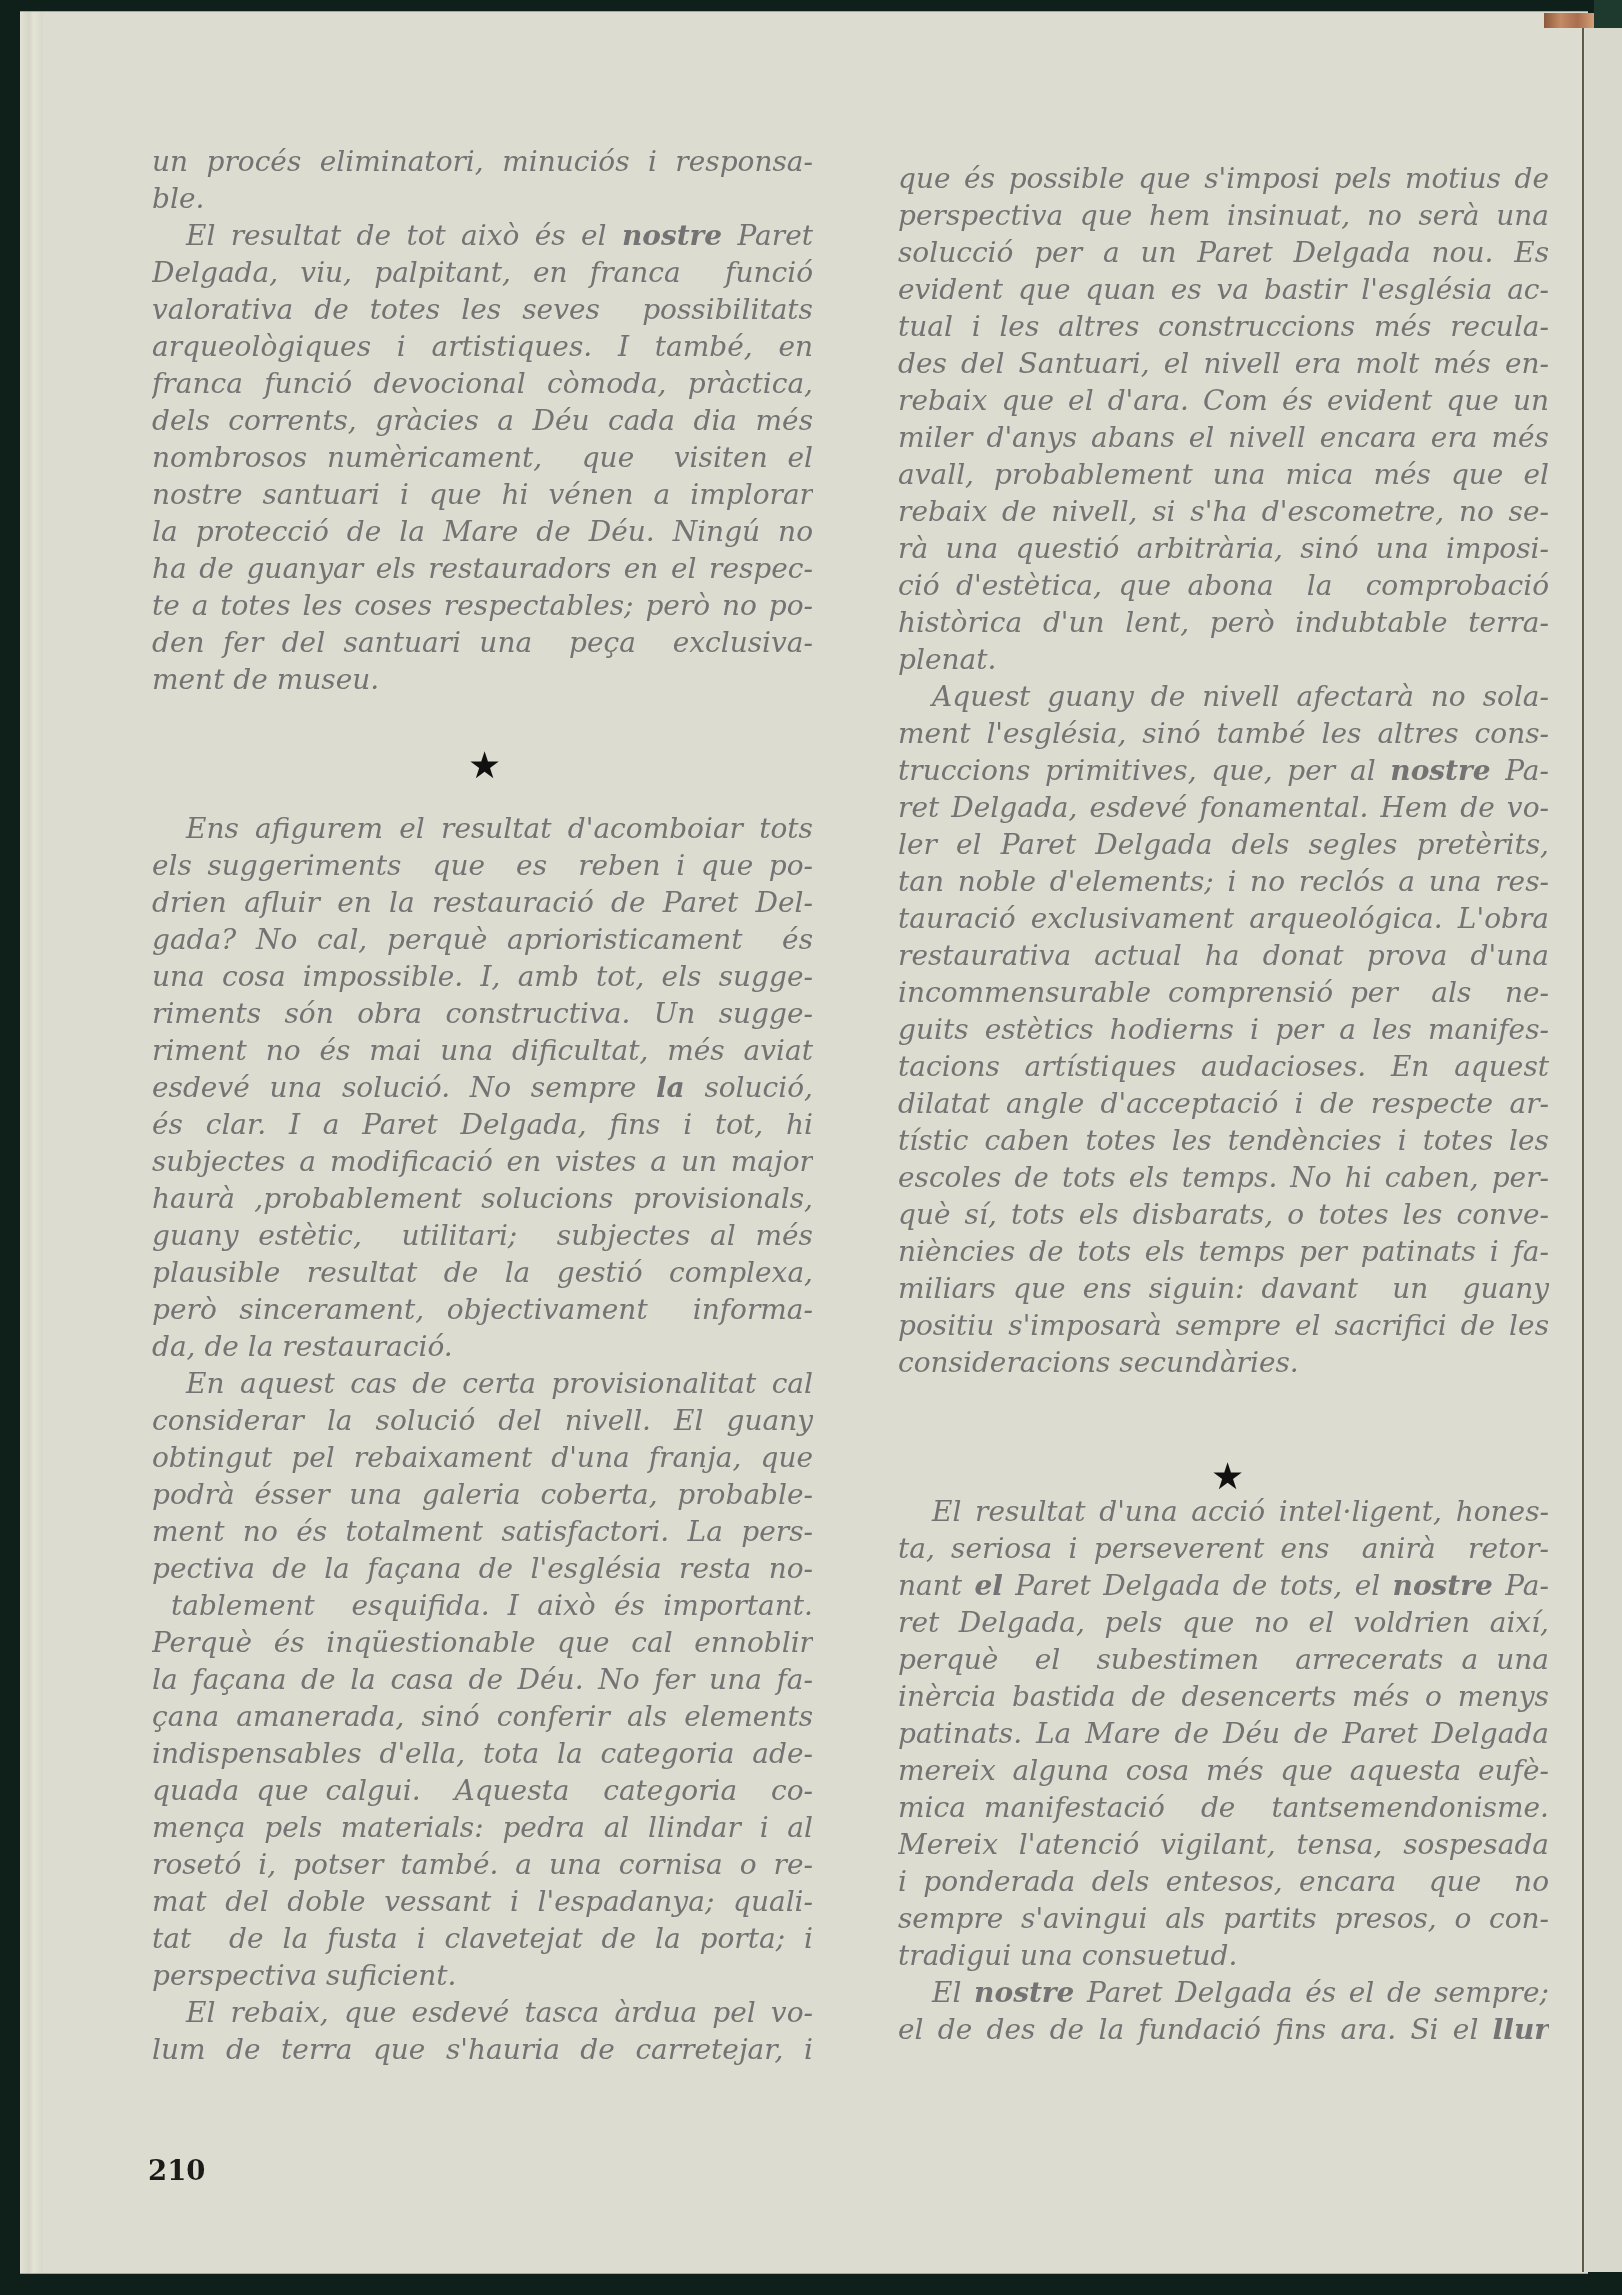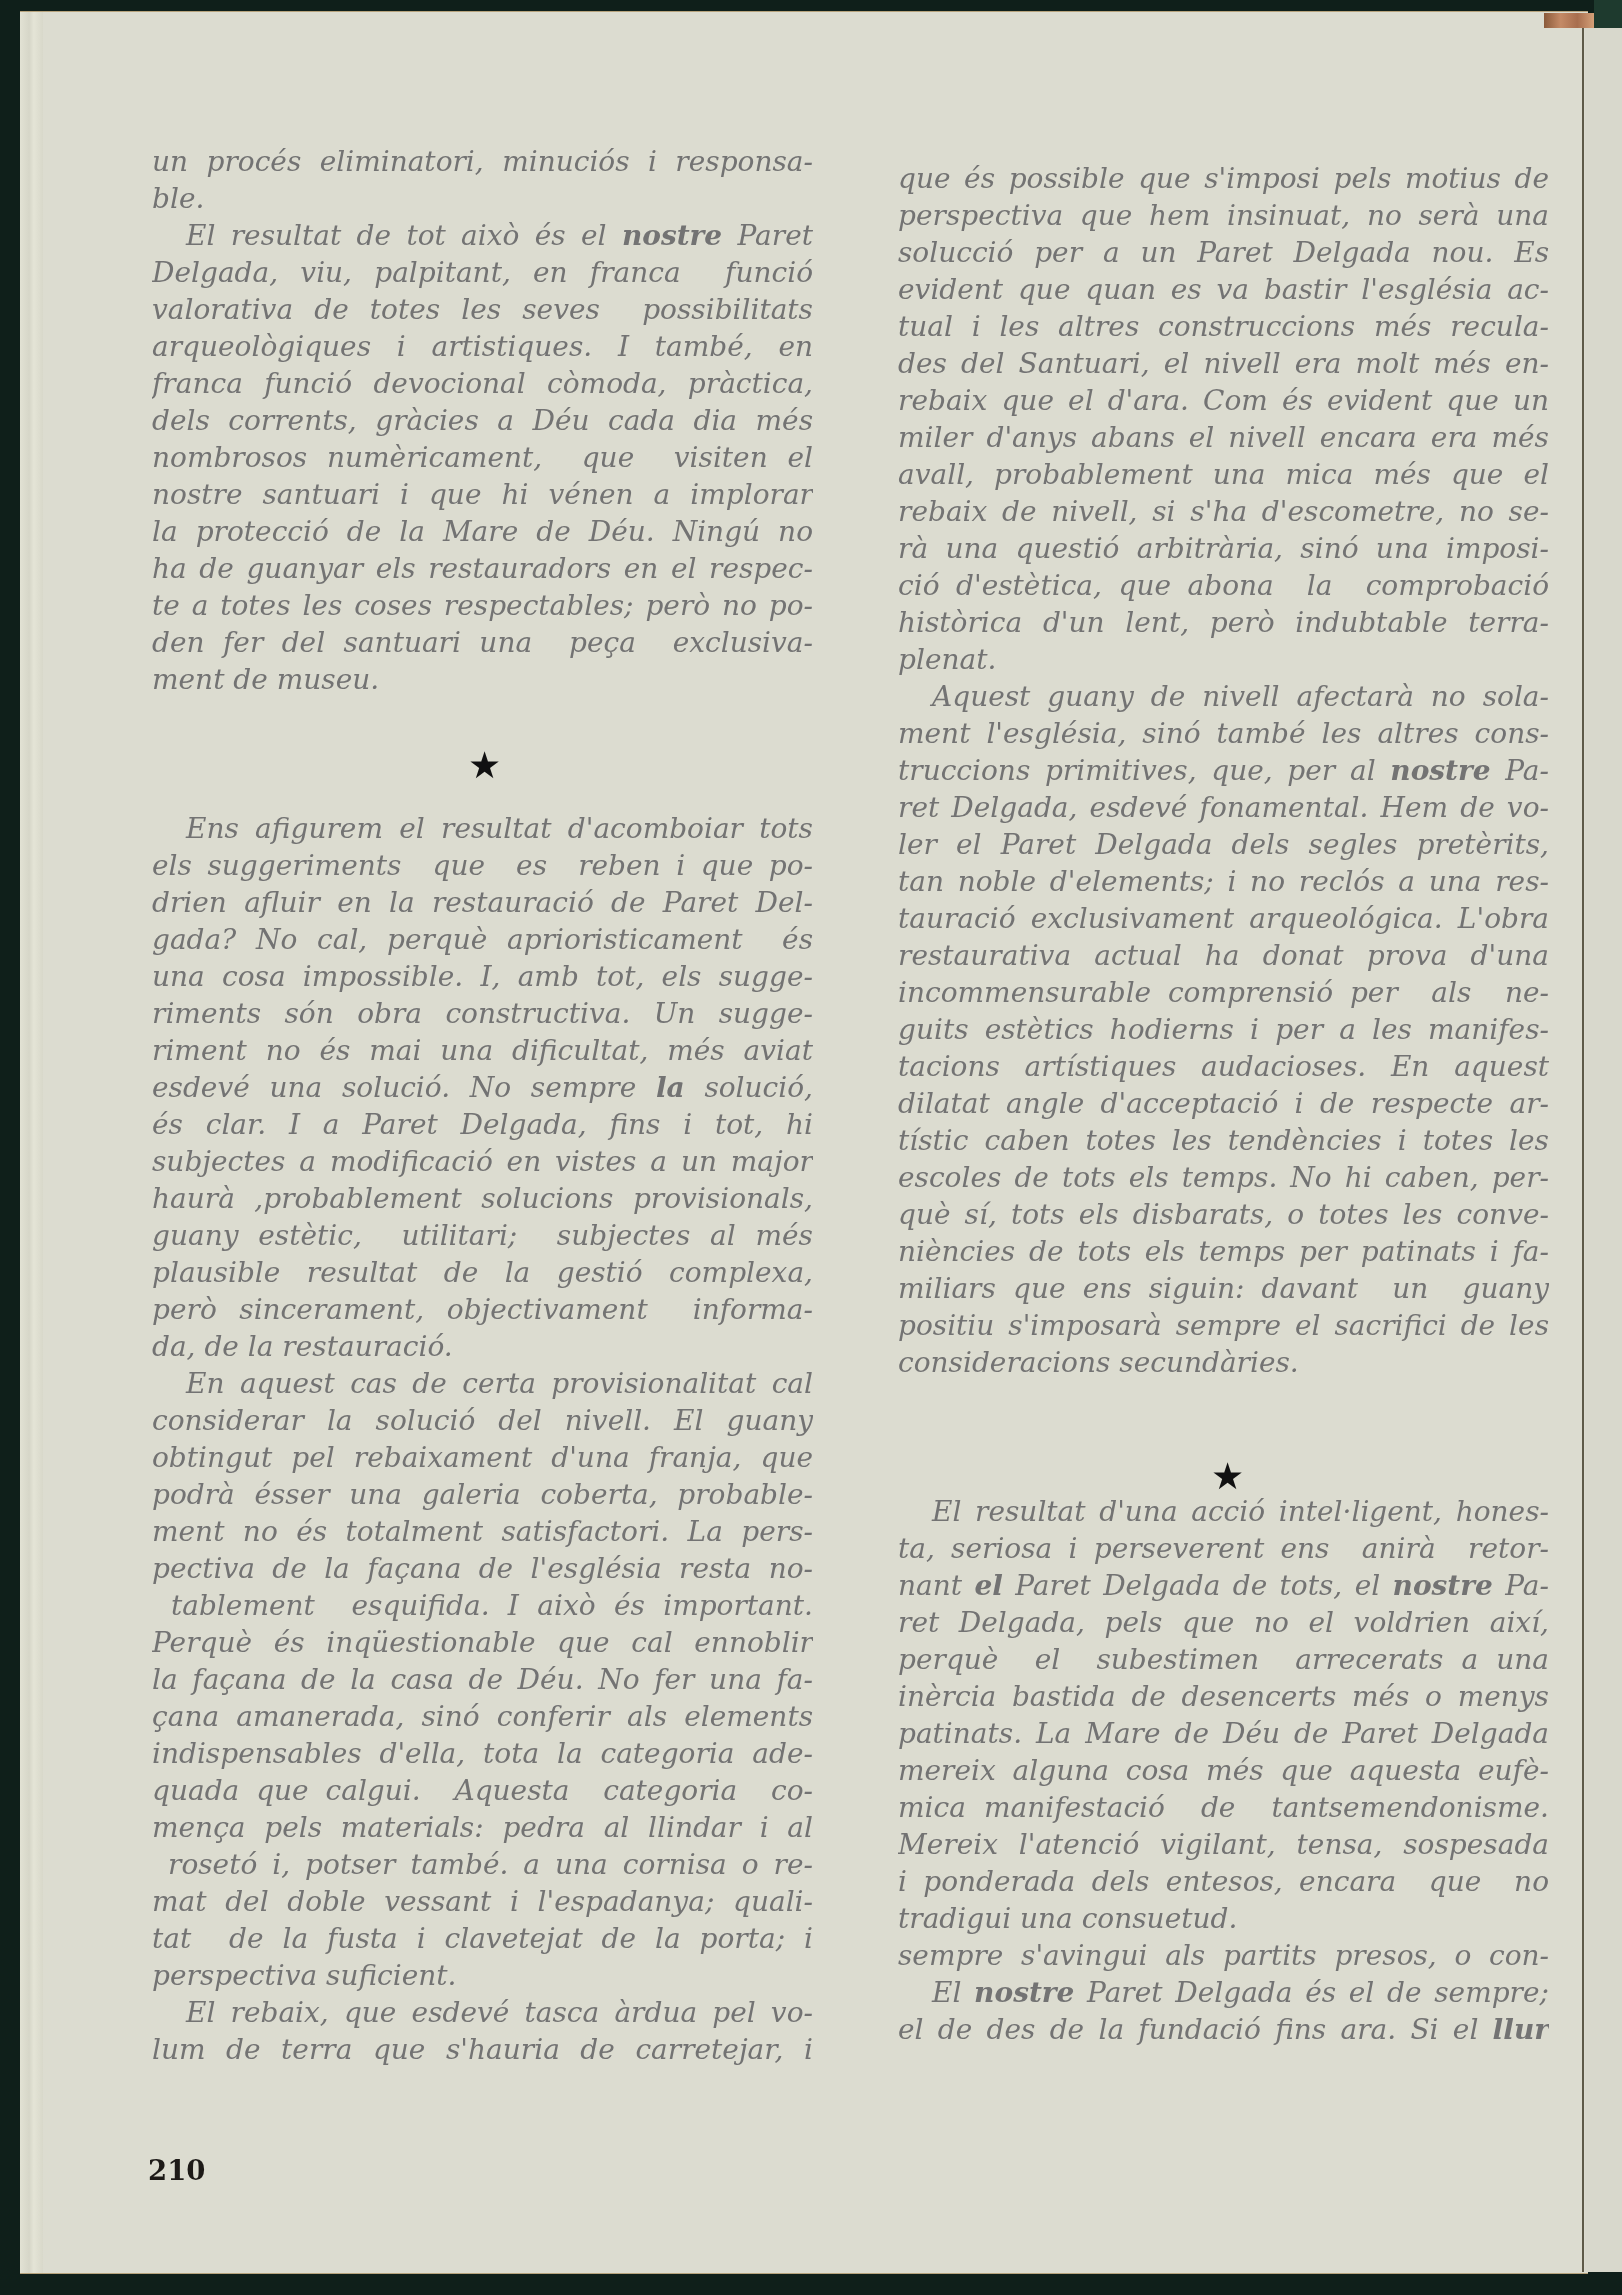--- a/index.html
+++ b/index.html
@@ -106,21 +106,21 @@
     <div class="line" style="white-space: normal; height: 37px;"><span style="white-space: pre-wrap;">podrà ésser una galeria coberta, probable-</span></div>
     <div class="line" style="white-space: normal; height: 37px;"><span style="white-space: pre-wrap;">ment no és totalment satisfactori. La pers-</span></div>
     <div class="line" style="white-space: normal; height: 37px;"><span style="white-space: pre-wrap;">pectiva de la façana de l'església resta no-</span></div>
     <div class="line" style="white-space: normal; height: 37px; margin-left: 19px;"><span style="white-space: pre-wrap;">tablement  esquifida. I això és important.</span></div>
     <div class="line" style="white-space: normal; height: 37px;"><span style="white-space: pre-wrap;">Perquè és inqüestionable que cal ennoblir</span></div>
     <div class="line" style="white-space: normal; height: 37px;"><span style="white-space: pre-wrap;">la façana de la casa de Déu. No fer una fa-</span></div>
     <div class="line" style="white-space: normal; height: 37px;"><span style="white-space: pre-wrap;">çana amanerada, sinó conferir als elements</span></div>
     <div class="line" style="white-space: normal; height: 37px;"><span style="white-space: pre-wrap;">indispensables d'ella, tota la categoria ade-</span></div>
     <div class="line" style="white-space: normal; height: 37px;"><span style="white-space: pre-wrap;">quada que calgui.  Aquesta  categoria  co-</span></div>
     <div class="line" style="white-space: normal; height: 37px;"><span style="white-space: pre-wrap;">mença pels materials: pedra al llindar i al</span></div>
-    <div class="line" style="white-space: normal; height: 37px; margin-left: 16px;"><span style="white-space: pre-wrap;">rosetó i, potser també. a una cornisa o re-</span></div>
+    <div class="line" style="white-space: normal; height: 37px;"><span style="white-space: pre-wrap;">rosetó i, potser també. a una cornisa o re-</span></div>
     <div class="line" style="white-space: normal; height: 37px;"><span style="white-space: pre-wrap;">mat del doble vessant i l'espadanya; quali-</span></div>
     <div class="line" style="white-space: normal; height: 37px;"><span style="white-space: pre-wrap;">tat  de la fusta i clavetejat de la porta; i</span></div>
     <div class="line last" style="white-space: normal; height: 37px;"><span style="white-space: pre-wrap;">perspectiva suficient.</span></div>
     <div class="line indent" style="white-space: normal; height: 37px;"><span style="white-space: pre-wrap;">El rebaix, que esdevé tasca àrdua pel vo-</span></div>
     <div class="line" style="white-space: normal; height: 37px;"><span style="white-space: pre-wrap;">lum de terra que s'hauria de carretejar, i</span></div>
   </div>
 <div class="col right" id="col-right">
     <div class="line" style="white-space: normal; height: 37px;"><span style="white-space: pre-wrap;">que és possible que s'imposi pels motius de</span></div>
     <div class="line" style="white-space: normal; height: 37px;"><span style="white-space: pre-wrap;">perspectiva que hem insinuat, no serà una</span></div>
     <div class="line" style="white-space: normal; height: 37px;"><span style="white-space: pre-wrap;">solucció per a un Paret Delgada nou. Es</span></div>
@@ -159,22 +159,22 @@
     <div class="line" style="white-space: normal; height: 37px;"><span style="white-space: pre-wrap;">ta, seriosa i perseverent ens  anirà  retor-</span></div>
     <div class="line" style="white-space: normal; height: 37px;"><span style="white-space: pre-wrap;">nant </span><b style="white-space: pre-wrap;">el</b><span style="white-space: pre-wrap;"> Paret Delgada de tots, el </span><b style="white-space: pre-wrap;">nostre</b><span style="white-space: pre-wrap;"> Pa-</span></div>
     <div class="line" style="white-space: normal; height: 37px;"><span style="white-space: pre-wrap;">ret Delgada, pels que no el voldrien així,</span></div>
     <div class="line" style="white-space: normal; height: 37px;"><span style="white-space: pre-wrap;">perquè  el  subestimen  arrecerats a una</span></div>
     <div class="line" style="white-space: normal; height: 37px;"><span style="white-space: pre-wrap;">inèrcia bastida de desencerts més o menys</span></div>
     <div class="line" style="white-space: normal; height: 37px;"><span style="white-space: pre-wrap;">patinats. La Mare de Déu de Paret Delgada</span></div>
     <div class="line" style="white-space: normal; height: 37px;"><span style="white-space: pre-wrap;">mereix alguna cosa més que aquesta eufè-</span></div>
     <div class="line" style="white-space: normal; height: 37px;"><span style="white-space: pre-wrap;">mica manifestació  de  tantsemendonisme.</span></div>
     <div class="line" style="white-space: normal; height: 37px;"><span style="white-space: pre-wrap;">Mereix l'atenció vigilant, tensa, sospesada</span></div>
     <div class="line" style="white-space: normal; height: 37px;"><span style="white-space: pre-wrap;">i ponderada dels entesos, encara  que  no</span></div>
+    <div class="line" style="white-space: normal; height: 37px;"><span style="white-space: pre-wrap;">sempre s'avingui als partits presos, o con-</span></div>
     <div class="line last" style="white-space: normal; height: 37px;"><span style="white-space: pre-wrap;">tradigui una consuetud.</span></div>
-    <div class="line" style="white-space: normal; height: 37px;"><span style="white-space: pre-wrap;">sempre s'avingui als partits presos, o con-</span></div>
     <div class="line indent" style="white-space: normal; height: 37px;"><span style="white-space: pre-wrap;">El </span><b style="white-space: pre-wrap;">nostre</b><span style="white-space: pre-wrap;"> Paret Delgada és el de sempre;</span></div>
     <div class="line" style="white-space: normal; height: 37px;"><span style="white-space: pre-wrap;">el de des de la fundació fins ara. Si el </span><b style="white-space: pre-wrap;">llur</b><span style="white-space: pre-wrap;"></span></div>
   </div>
 
 <div class="star s1">★</div>
 <div class="star s2">★</div>
 
 <div class="page-number">210</div>
 
 

